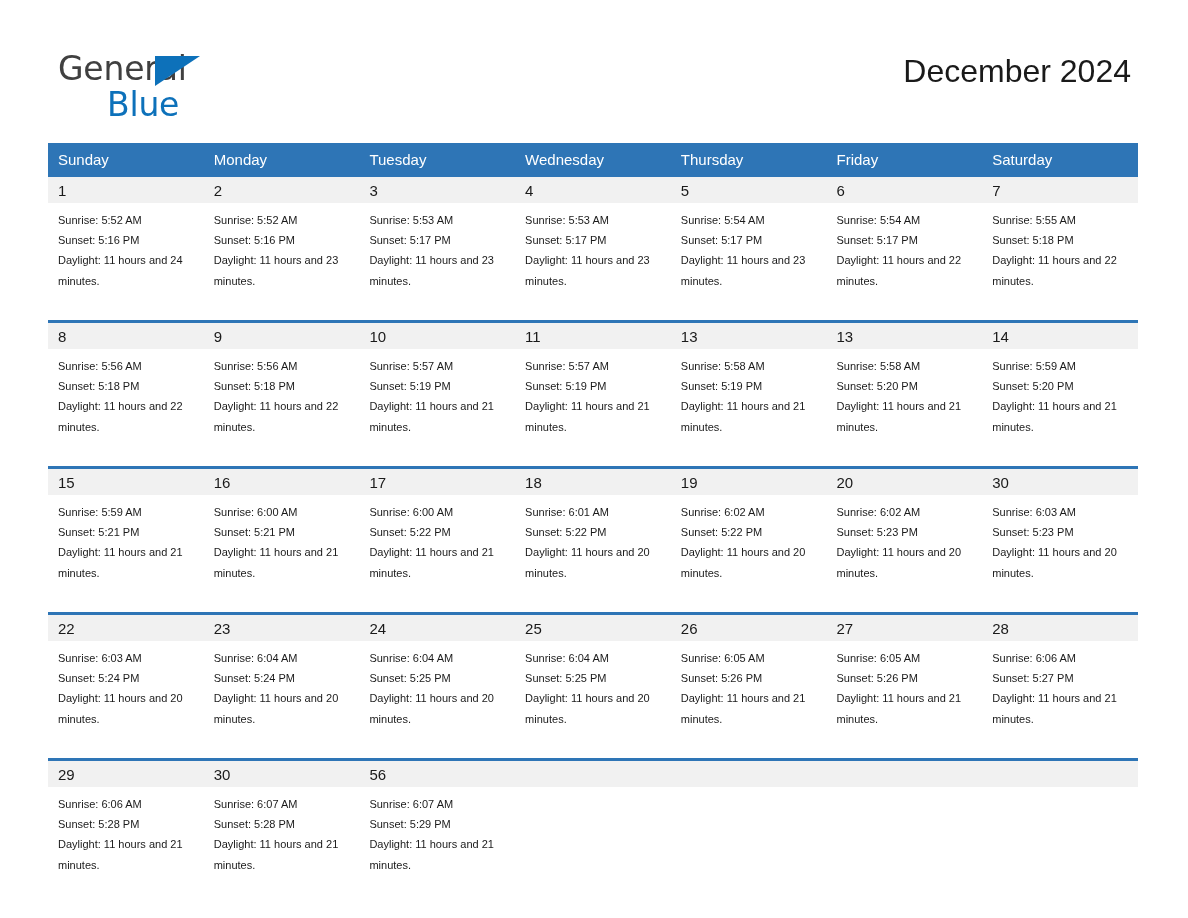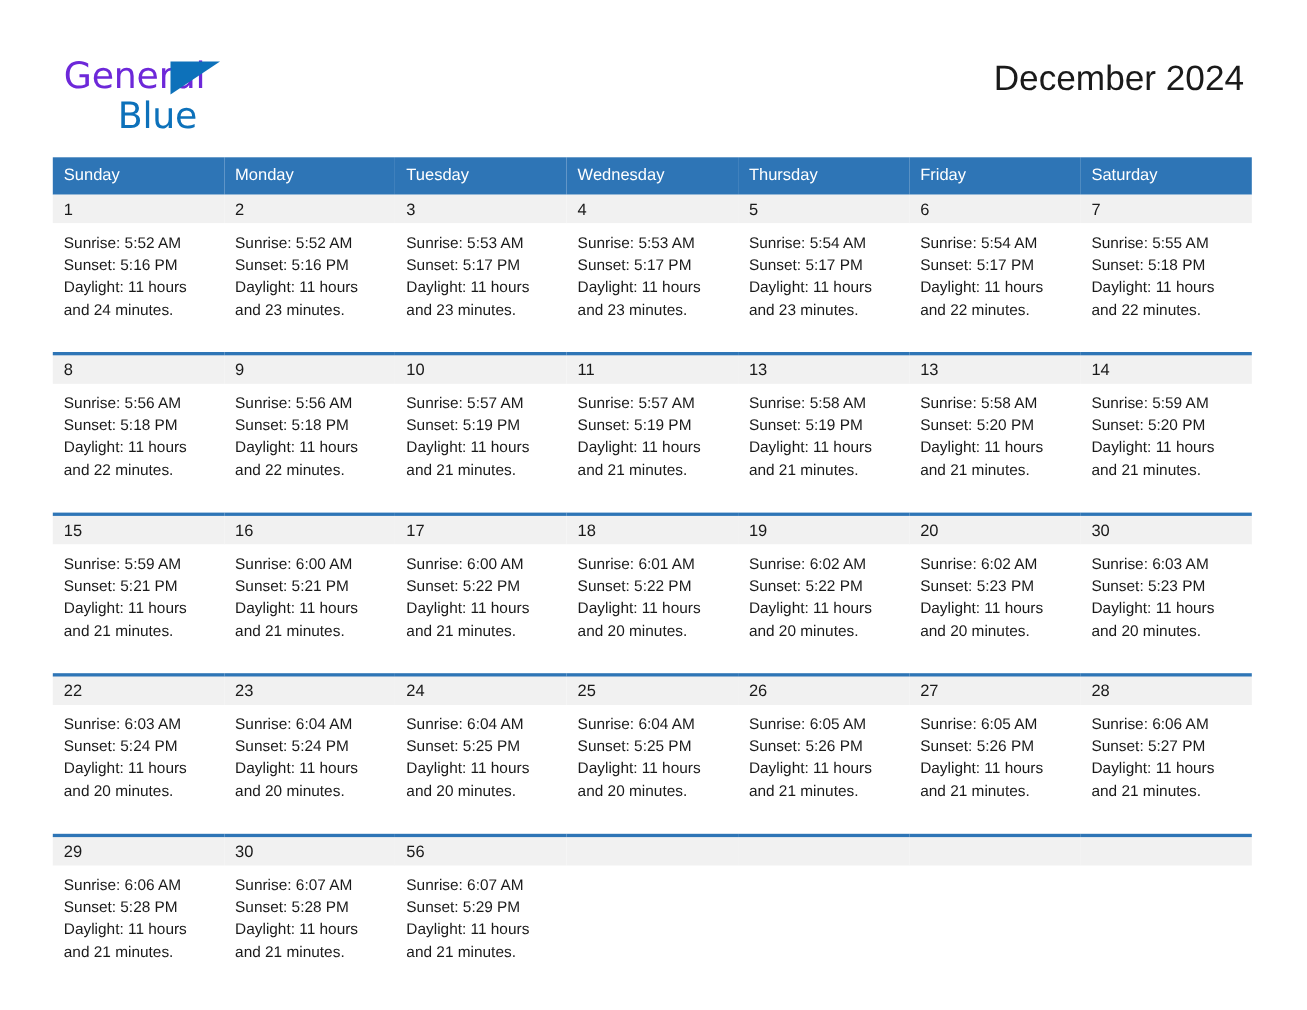--- a/index.html
+++ b/index.html
@@ -35,21 +35,21 @@
     height: 86px;
     flex: 0 0 auto;
   }
   .logo-general {
     position: absolute;
     left: 0;
     top: 6px;
     font-size: 33px;
     line-height: 38px;
     letter-spacing: -0.2px;
-    color: #6d28d9;
+    color: #404040;
     font-family: "DejaVu Sans", sans-serif;
     font-weight: 400;
   }
   .logo-tri {
     position: absolute;
     left: 97px;
     top: 12px;
     width: 0;
     height: 0;
     border-left: 45px solid #0d71ba;
@@ -118,21 +118,21 @@
     vertical-align: top;
     height: 19px;
   }
   .daynum-row.first td {
     border-top: none;
   }
 
   .info-row td {
     background: #ffffff;
     padding: 7px 10px 14px 10px;
-    font-size: 14px;
+    font-size: 11px;
     line-height: 20.2px;
     color: #1a1a1a;
     vertical-align: top;
     height: 96px;
   }
   .info-row.shortlast td { height: 84px; }
   .info-line { white-space: nowrap; }
   .info-wrap { white-space: normal; }
   .empty-cell { }
 </style>

